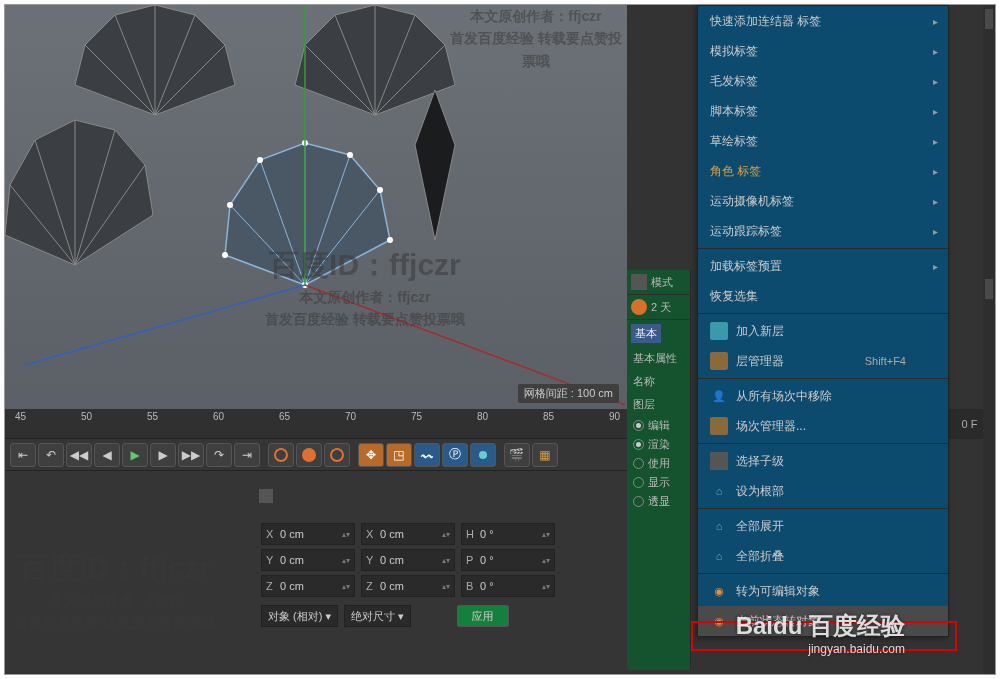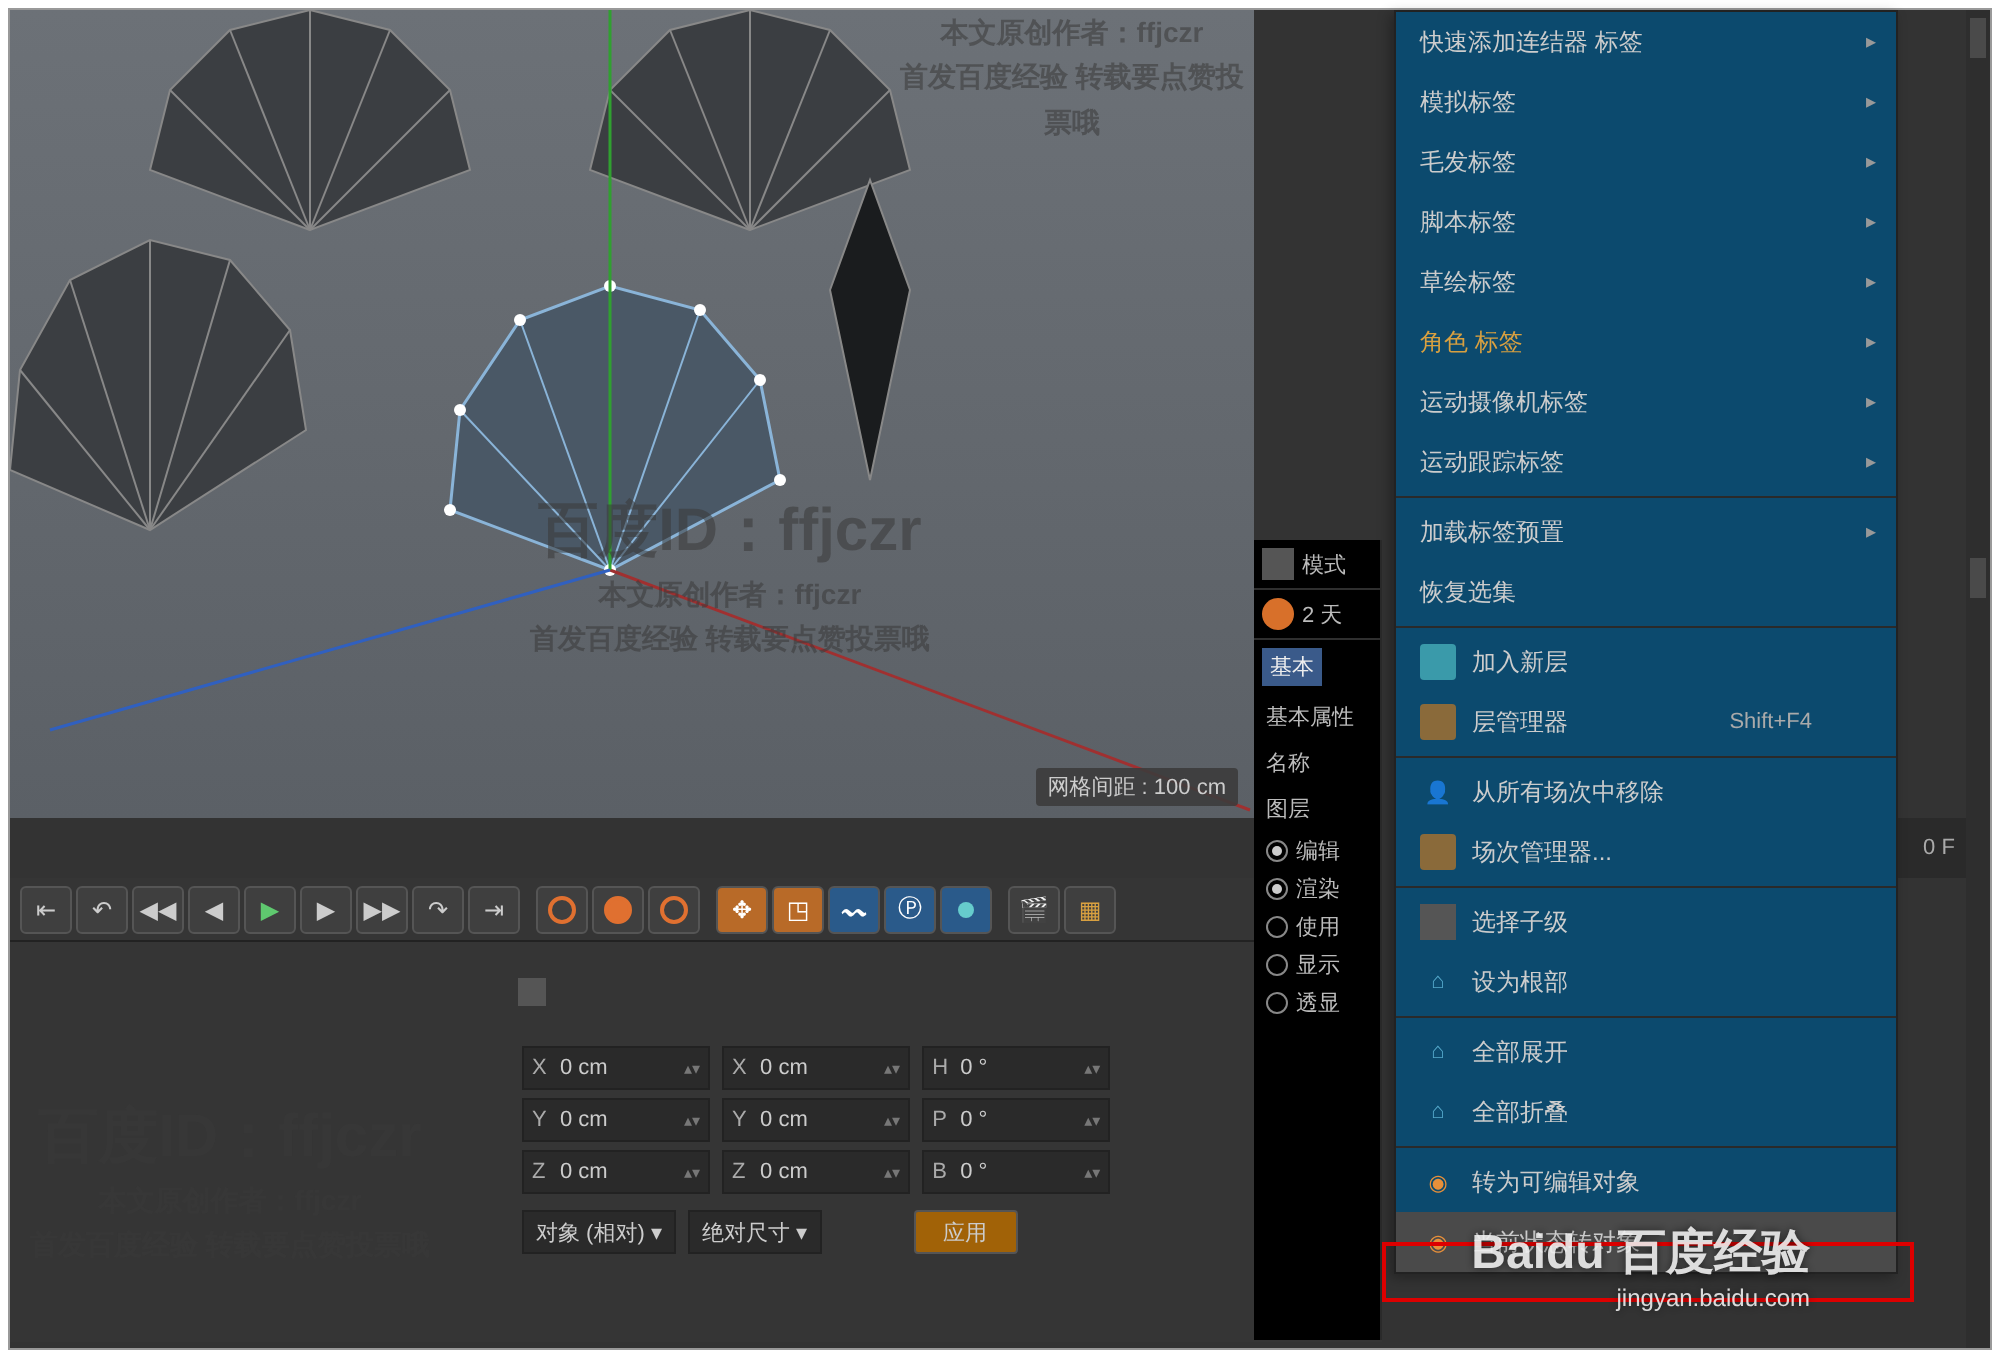--- a/index.html
+++ b/index.html
@@ -40,23 +40,23 @@
   .ibtn.clap { background: #3f3f3f; color: #d8a040; }
 
   .coord-panel { position: absolute; left: 0; top: 466px; width: 686px; height: 200px; background: #353535; padding-top: 50px; }
   .coord-head { position: absolute; top: 18px; left: 254px; width: 14px; height: 14px; background: #555; display: inline-block; }
   .coord-row { display: flex; align-items: center; height: 26px; margin-left: 256px; }
   .coord-box { display: flex; align-items: center; background: #2a2a2a; border: 1px solid #222; height: 22px; margin-right: 6px; padding: 0 4px; }
   .coord-lbl { color: #aaa; font-size: 11px; width: 14px; }
   .coord-val { color: #ccc; font-size: 11px; width: 58px; }
   .coord-spin { color: #777; font-size: 8px; margin-left: 4px; }
   .coord-drop { display: flex; align-items: center; background: #2a2a2a; border: 1px solid #222; height: 22px; margin-right: 6px; padding: 0 6px; color: #ccc; font-size: 11px; }
-  .coord-apply { background: #a16207; border: 1px solid #555; height: 22px; padding: 0 14px; color: #ccc; font-size: 11px; border-radius: 2px; cursor: pointer; }
+  .coord-apply { background: #15803d; border: 1px solid #555; height: 22px; padding: 0 14px; color: #ccc; font-size: 11px; border-radius: 2px; cursor: pointer; }
   
-  .attr-panel { position: absolute; left: 622px; top: 265px; width: 64px; height: 400px; background: #000000; border-right: 1px solid #2a2a2a; }
+  .attr-panel { position: absolute; left: 622px; top: 265px; width: 64px; height: 400px; background: #14532d; border-right: 1px solid #2a2a2a; }
   .attr-row { height: 25px; display: flex; align-items: center; padding-left: 4px; color: #bbb; font-size: 11px; border-bottom: 1px solid #2f2f2f; }
   .attr-icon { width: 16px; height: 16px; margin-right: 4px; display: inline-flex; align-items: center; justify-content: center; }
   .attr-icon.grid { background: #555; }
   .attr-icon.orange { background: #d8702a; border-radius: 50%; }
   .tab-basic { display: inline-block; background: #3a5a8a; color: #eee; font-size: 11px; padding: 2px 4px; margin: 4px; }
   .attr-label { font-size: 11px; color: #bbb; padding: 4px 6px; }
   .radio-row { display: flex; align-items: center; padding: 2px 6px; }
   .radio { width: 11px; height: 11px; border: 1px solid #888; border-radius: 50%; margin-right: 4px; }
   .radio.on::after { content: ""; display: block; width: 5px; height: 5px; background: #ccc; border-radius: 50%; margin: 2px; }
 
@@ -147,20 +147,34 @@
       <div class="big">百度ID：ffjczr</div>
       <div class="sub">本文原创作者：ffjczr</div>
       <div class="sub">首发百度经验 转载要点赞投票哦</div>
     </div>
     <div class="watermark wm2">
       <div class="sub">本文原创作者：ffjczr</div>
       <div class="sub">首发百度经验 转载要点赞投票哦</div>
     </div>
   </div>
 
+  <div class="timeline">
+    <div class="tl-ruler" id="tl-ruler">
+        <span class="tl-tick" style="left: 10px;">45</span>
+        <span class="tl-tick" style="left: 76px;">50</span>
+        <span class="tl-tick" style="left: 142px;">55</span>
+        <span class="tl-tick" style="left: 208px;">60</span>
+        <span class="tl-tick" style="left: 274px;">65</span>
+        <span class="tl-tick" style="left: 340px;">70</span>
+        <span class="tl-tick" style="left: 406px;">75</span>
+        <span class="tl-tick" style="left: 472px;">80</span>
+        <span class="tl-tick" style="left: 538px;">85</span>
+        <span class="tl-tick" style="left: 604px;">90</span>
+      </div>
+  </div>
   <div class="tl-zero">0 F</div>
 
   <div class="playback">
     <div class="pbtn">⇤</div>
     <div class="pbtn">↶</div>
     <div class="pbtn">◀◀</div>
     <div class="pbtn">◀</div>
     <div class="pbtn play">▶</div>
     <div class="pbtn">▶</div>
     <div class="pbtn">▶▶</div>

